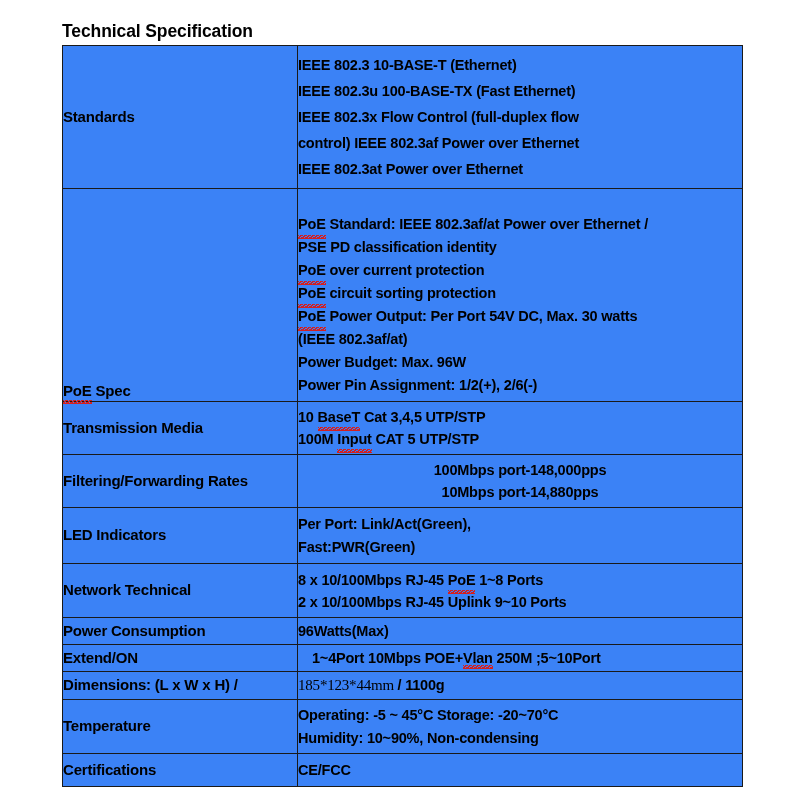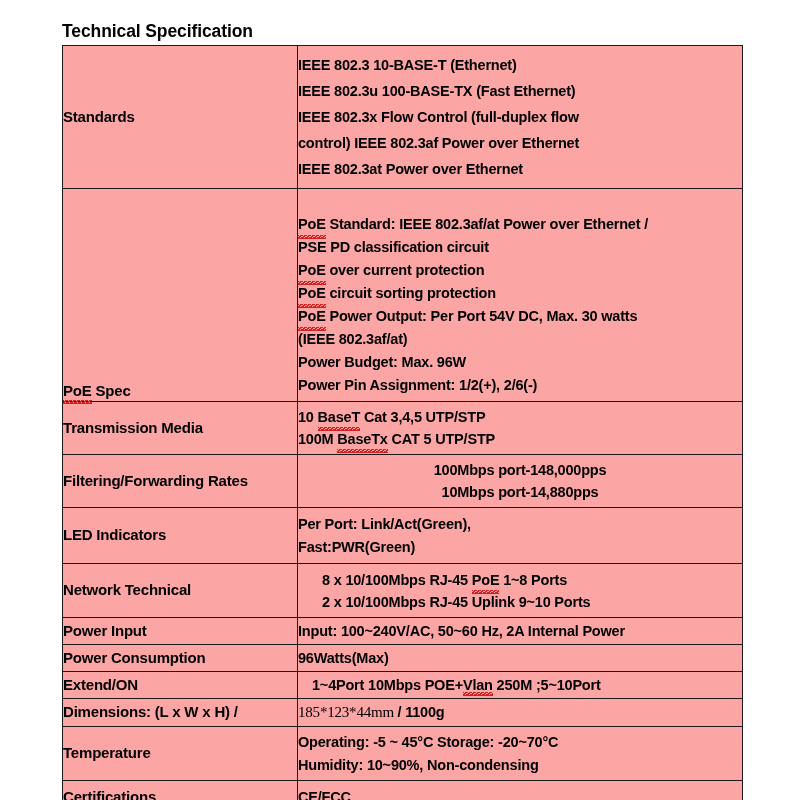--- a/index.html
+++ b/index.html
@@ -41,21 +41,21 @@
     top: 45px;
     width: 680px;
     border-collapse: collapse;
     table-layout: fixed;
   }
 
   .spec-table td {
     border: 1.4px solid #1a1a1a;
     padding: 0;
     vertical-align: middle;
-    background: #fca5a5;
+    background: #3b82f6;
   }
 
   .col-label { width: 235px; }
   .col-value { width: 445px; }
 
   .label-cell {
     padding: 4px 0 4px 10px;
     font-size: 15px;
     font-weight: bold;
     letter-spacing: -0.2px;
@@ -88,21 +88,21 @@
   .row-media td { height: 52px; }
   .row-media .value-cell .ln { line-height: 22px; }
 
   .row-rates td { height: 52px; }
   .row-rates .value-cell .ln { line-height: 22px; text-align: center; }
 
   .row-led td { height: 55px; }
   .row-led .value-cell .ln { line-height: 23px; }
 
   .row-netif td { height: 53px; }
-  .row-netif .value-cell .ln { line-height: 22px; margin-left: 24px; }
+  .row-netif .value-cell .ln { line-height: 22px; }
 
   .row-pwrin td { height: 26px; }
   .row-pwrcon td { height: 26px; margin-left: 12px; }
   .row-extend td { height: 26px; }
   .row-dims td { height: 27px; }
 
   .row-extend .value-cell { padding-left: 14px; }
 
   .row-dims .value-cell {
     font-family: "Liberation Serif", serif;
@@ -167,35 +167,35 @@
           <span class="ln">IEEE 802.3at Power over Ethernet</span>
         </td>
       </tr>
 
       <tr class="row-poe">
         <td class="label-cell">
           <span class="sq">PoE</span> Spec
         </td>
         <td class="value-cell">
           <span class="ln"><span class="sq">PoE</span> Standard: IEEE 802.3af/at Power over Ethernet /</span>
-          <span class="ln">PSE PD classification circuit</span>
+          <span class="ln">PSE PD classification identity</span>
           <span class="ln"><span class="sq">PoE</span> over current protection</span>
           <span class="ln"><span class="sq">PoE</span> circuit sorting protection</span>
           <span class="ln"><span class="sq">PoE</span> Power Output: Per Port 54V DC, Max. 30 watts</span>
           <span class="ln">(IEEE 802.3af/at)</span>
           <span class="ln">Power Budget: Max. 96W</span>
           <span class="ln">Power Pin Assignment: 1/2(+), 2/6(-)</span>
         </td>
       </tr>
 
       <tr class="row-media">
         <td class="label-cell">Transmission Media</td>
         <td class="value-cell">
           <span class="ln">10 <span class="sq">BaseT</span> Cat 3,4,5 UTP/STP</span>
-          <span class="ln">100M <span class="sq">BaseTx</span> CAT 5 UTP/STP</span>
+          <span class="ln">100M <span class="sq">Input</span> CAT 5 UTP/STP</span>
         </td>
       </tr>
 
       <tr class="row-rates">
         <td class="label-cell">Filtering/Forwarding Rates</td>
         <td class="value-cell">
           <span class="ln">100Mbps port-148,000pps</span>
           <span class="ln">10Mbps port-14,880pps</span>
         </td>
       </tr>
@@ -209,26 +209,20 @@
       </tr>
 
       <tr class="row-netif">
         <td class="label-cell">Network Technical</td>
         <td class="value-cell">
           <span class="ln">8 x 10/100Mbps RJ-45 <span class="sq">PoE</span> 1~8 Ports</span>
           <span class="ln">2 x 10/100Mbps RJ-45 Uplink 9~10 Ports</span>
         </td>
       </tr>
 
-      <tr class="row-pwrin">
-        <td class="label-cell">Power Input</td>
-        <td class="value-cell">
-          <span class="ln">Input: 100~240V/AC, 50~60 Hz, 2A Internal Power</span>
-        </td>
-      </tr>
 
       <tr class="row-pwrcon">
         <td class="label-cell">Power Consumption</td>
         <td class="value-cell">
           <span class="ln">96Watts(Max)</span>
         </td>
       </tr>
 
       <tr class="row-extend">
         <td class="label-cell">Extend/ON</td>

